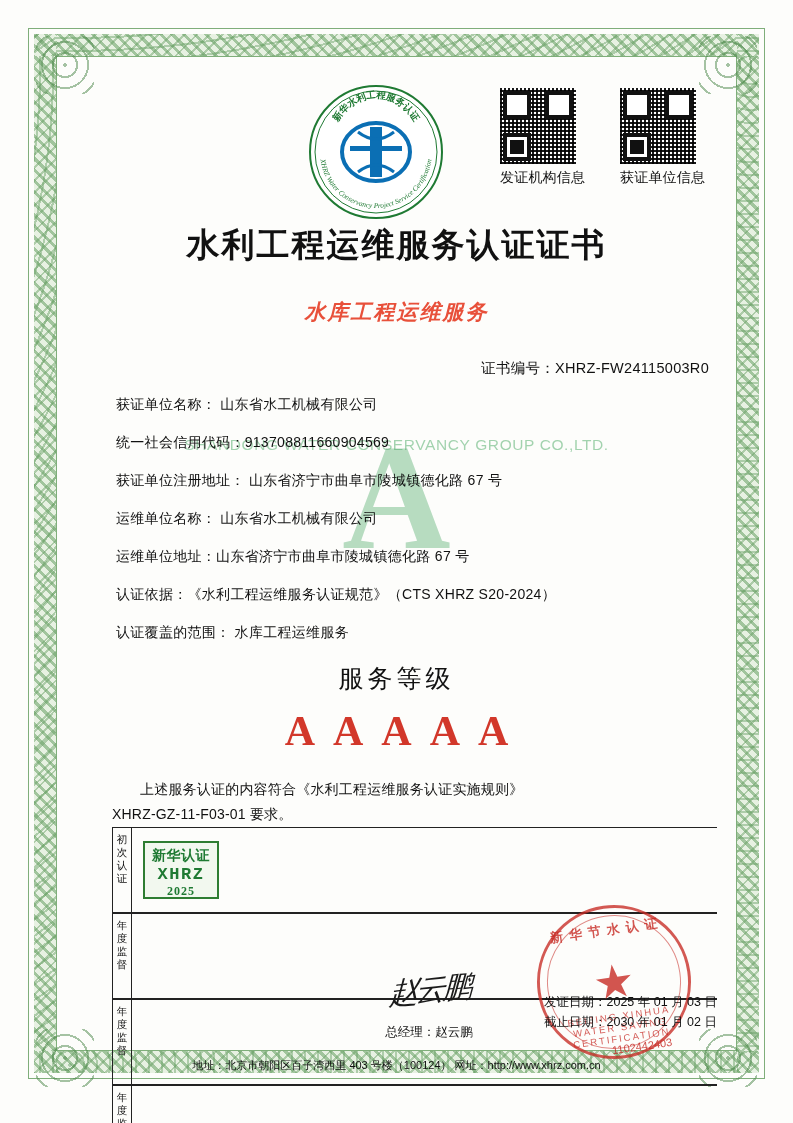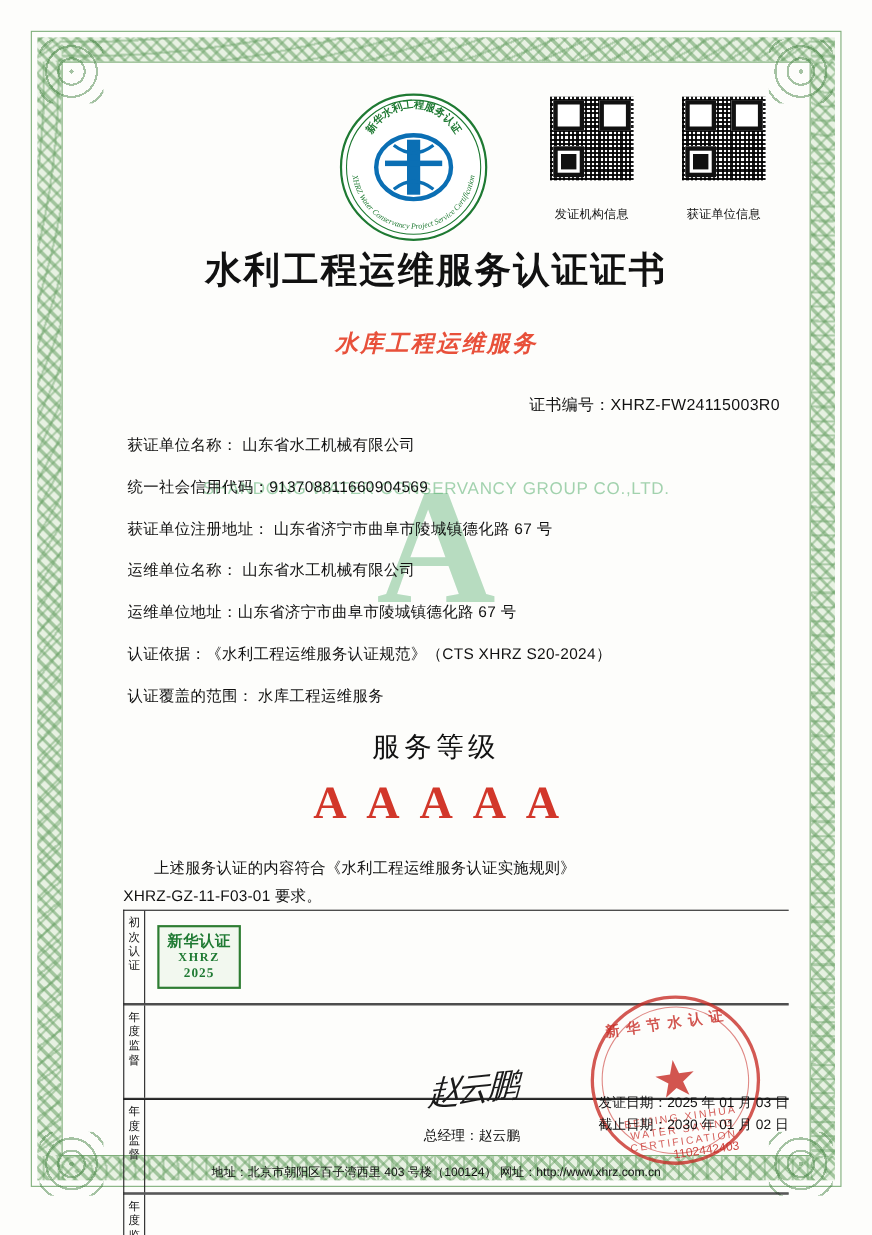--- a/index.html
+++ b/index.html
@@ -150,23 +150,23 @@
     border: 4px solid #111;
     background: #fff;
   }
   .qr-eye3::after {
     content: "";
     position: absolute;
     inset: 3px;
     background: #111;
   }
   .qr-cap {
-    font-size: 11px;
-    color: #111;
-    margin-top: 23px;
+    font-size: 14px;
+    color: #111;
+    margin-top: 5px;
     white-space: nowrap;
     letter-spacing: .2px;
   }
 
   h1.title {
     margin: 2px 0 0;
     text-align: center;
     font-size: 33px;
     letter-spacing: 2px;
     font-weight: bold;
@@ -275,25 +275,25 @@
     box-sizing: border-box;
   }
   .stamp-badge .l1 {
     font-size: 14px;
     font-weight: bold;
     color: #1f7a33;
     margin-top: 4px;
     letter-spacing: .5px;
   }
   .stamp-badge .l2 {
-    font-size: 11px;
+    font-size: 17px;
     font-weight: bold;
     color: #1f7a33;
     letter-spacing: 1.5px;
-    font-family: Liberation Serif, serif;
+    font-family: Liberation Mono, monospace;
   }
   .stamp-badge .l3 {
     font-size: 12px;
     font-weight: bold;
     color: #1f7a33;
     letter-spacing: 1px;
     font-family: "Liberation Serif", serif;
   }
 
   

